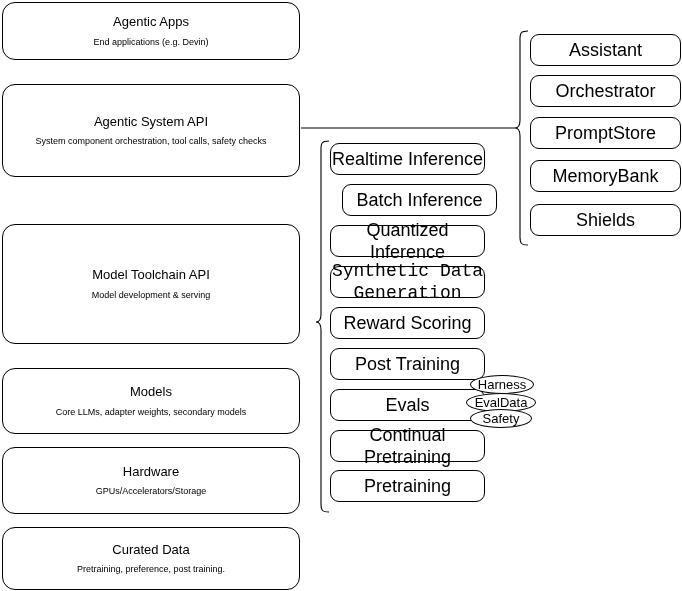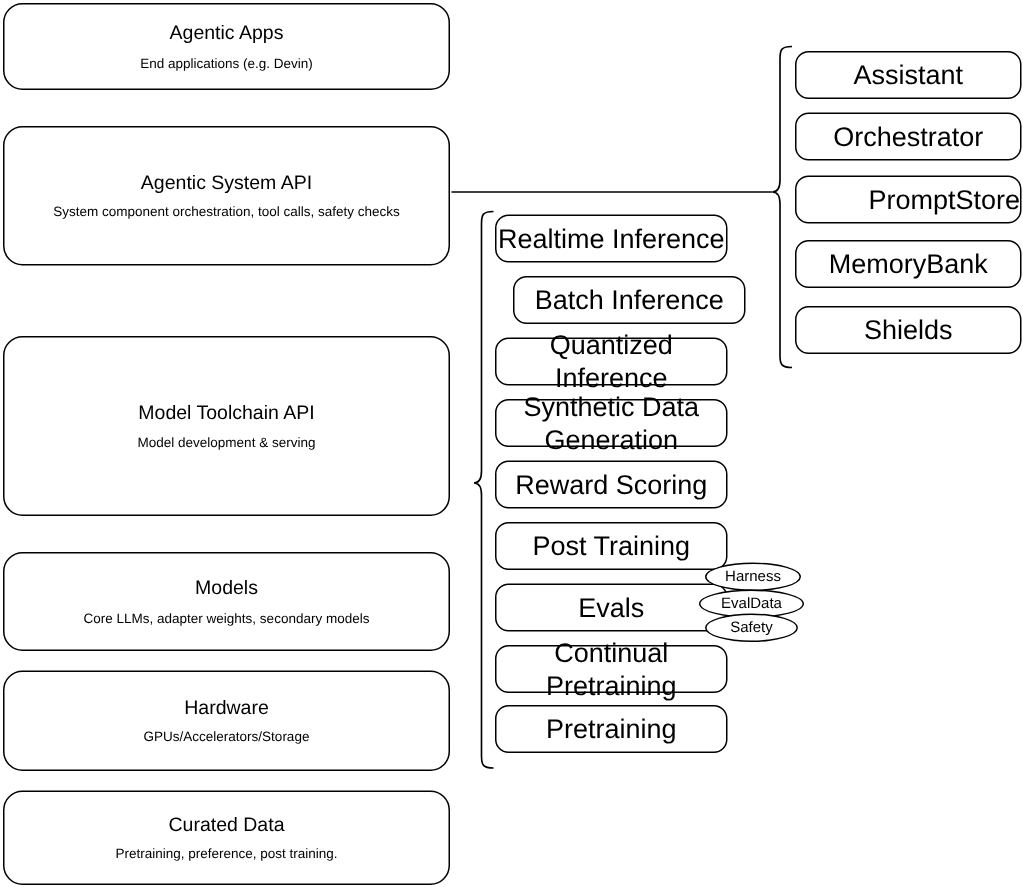--- a/index.html
+++ b/index.html
@@ -68,21 +68,21 @@
   
   .pill {
     position: absolute;
     box-sizing: border-box;
     background: #ffffff;
     border: 1px solid #000000;
     border-radius: 50% / 50%;
     display: flex;
     align-items: center;
     justify-content: center;
-    font-size: 10px;
+    font-size: 13px;
     height: 19px;
     z-index: 5;
   }
 
   
   .connectors {
     position: absolute;
     left: 0;
     top: 0;
     width: 682px;
@@ -159,21 +159,21 @@
 
   <div class="box cap-box mid-box" style="top:143px;">
     <span>Realtime Inference</span>
   </div>
   <div class="box cap-box mid-box" style="top:184px;margin-left:12px;">
     <span>Batch Inference</span>
   </div>
   <div class="box cap-box mid-box" style="top:225px;">
     <span>Quantized Inference</span>
   </div>
-  <div class="box cap-box mid-box" style="top:266px;">
+  <div class="box cap-box mid-box" style="top:266px;font-family:Liberation Mono, monospace;">
     <span>Synthetic Data Generation</span>
   </div>
   <div class="box cap-box mid-box" style="top:307px;">
     <span>Reward Scoring</span>
   </div>
   <div class="box cap-box mid-box" style="top:348px;">
     <span>Post Training</span>
   </div>
   <div class="box cap-box mid-box" style="top:389px;">
     <span>Evals</span>
@@ -194,21 +194,21 @@
   <div class="pill" style="left:470px;top:409px;width:62px;">
     <span>Safety</span>
   </div>
 
   <div class="box cap-box right-box" style="top:34px;">
     <span>Assistant</span>
   </div>
   <div class="box cap-box right-box" style="top:75px;">
     <span>Orchestrator</span>
   </div>
-  <div class="box cap-box right-box" style="top:117px;align-items:flex-end;">
+  <div class="box cap-box right-box" style="top:117px;">
     <span>PromptStore</span>
   </div>
   <div class="box cap-box right-box" style="top:160px;">
     <span>MemoryBank</span>
   </div>
   <div class="box cap-box right-box" style="top:204px;">
     <span>Shields</span>
   </div>
 
 </div>

